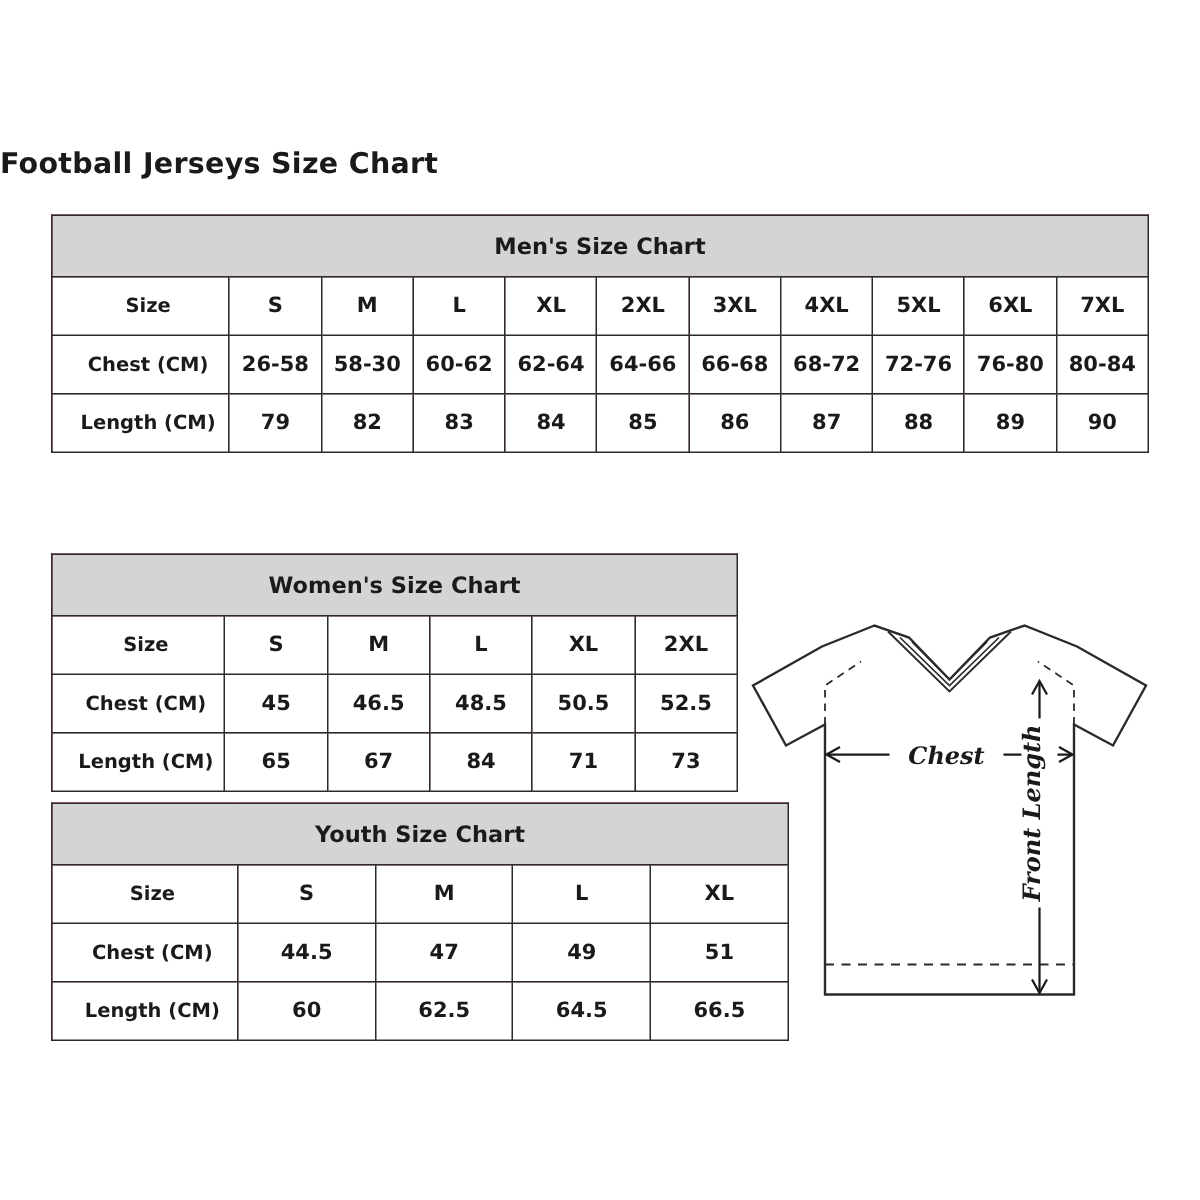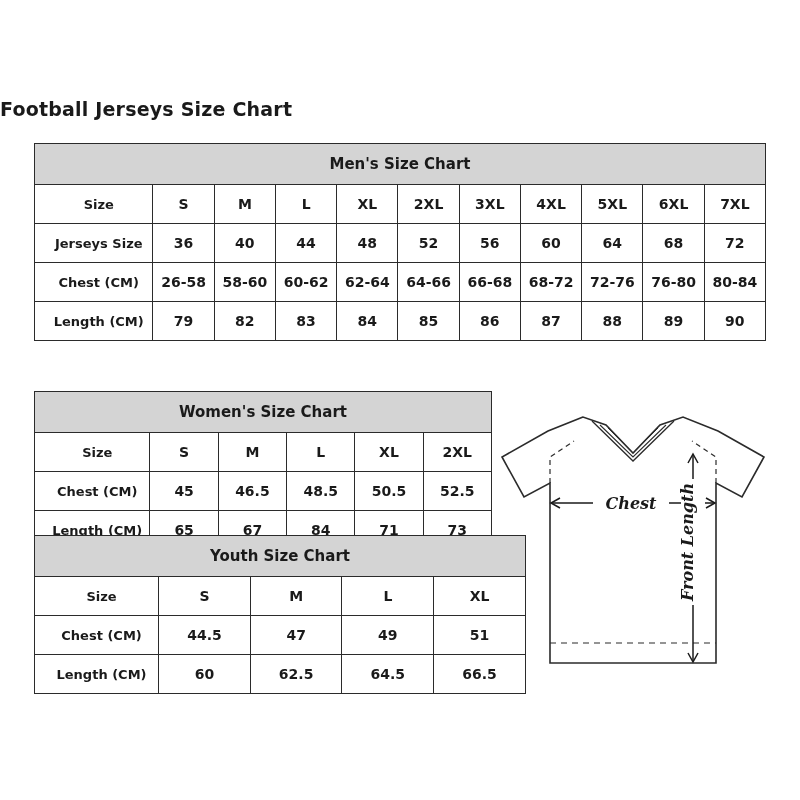--- a/index.html
+++ b/index.html
@@ -62,21 +62,21 @@
     left: 34px;
     top: 143px;
     width: 732px;
   }
   #mens-table col.label-col { width: 118px; }
   #mens-table col.data-col { width: 61px; }
 
   
   #womens-table {
     left: 34px;
-    top: 391px;
+    top: 369px;
     width: 458px;
   }
   #womens-table col.label-col { width: 115px; }
   #womens-table col.data-col { width: 68px; }
 
   
   #youth-table {
     left: 34px;
     top: 535px;
     width: 492px;
@@ -133,36 +133,23 @@
       <td class="value-cell">L</td>
       <td class="value-cell">XL</td>
       <td class="value-cell">2XL</td>
       <td class="value-cell">3XL</td>
       <td class="value-cell">4XL</td>
       <td class="value-cell">5XL</td>
       <td class="value-cell">6XL</td>
       <td class="value-cell">7XL</td>
     </tr>
     <tr>
-      <td class="label-cell">Jerseys Size</td>
-      <td class="value-cell">36</td>
-      <td class="value-cell">40</td>
-      <td class="value-cell">44</td>
-      <td class="value-cell">48</td>
-      <td class="value-cell">52</td>
-      <td class="value-cell">56</td>
-      <td class="value-cell">60</td>
-      <td class="value-cell">64</td>
-      <td class="value-cell">68</td>
-      <td class="value-cell">72</td>
-    </tr>
-    <tr>
       <td class="label-cell">Chest (CM)</td>
       <td class="value-cell">26-58</td>
-      <td class="value-cell">58-60</td>
+      <td class="value-cell">58-30</td>
       <td class="value-cell">60-62</td>
       <td class="value-cell">62-64</td>
       <td class="value-cell">64-66</td>
       <td class="value-cell">66-68</td>
       <td class="value-cell">68-72</td>
       <td class="value-cell">72-76</td>
       <td class="value-cell">76-80</td>
       <td class="value-cell">80-84</td>
     </tr>
     <tr>

